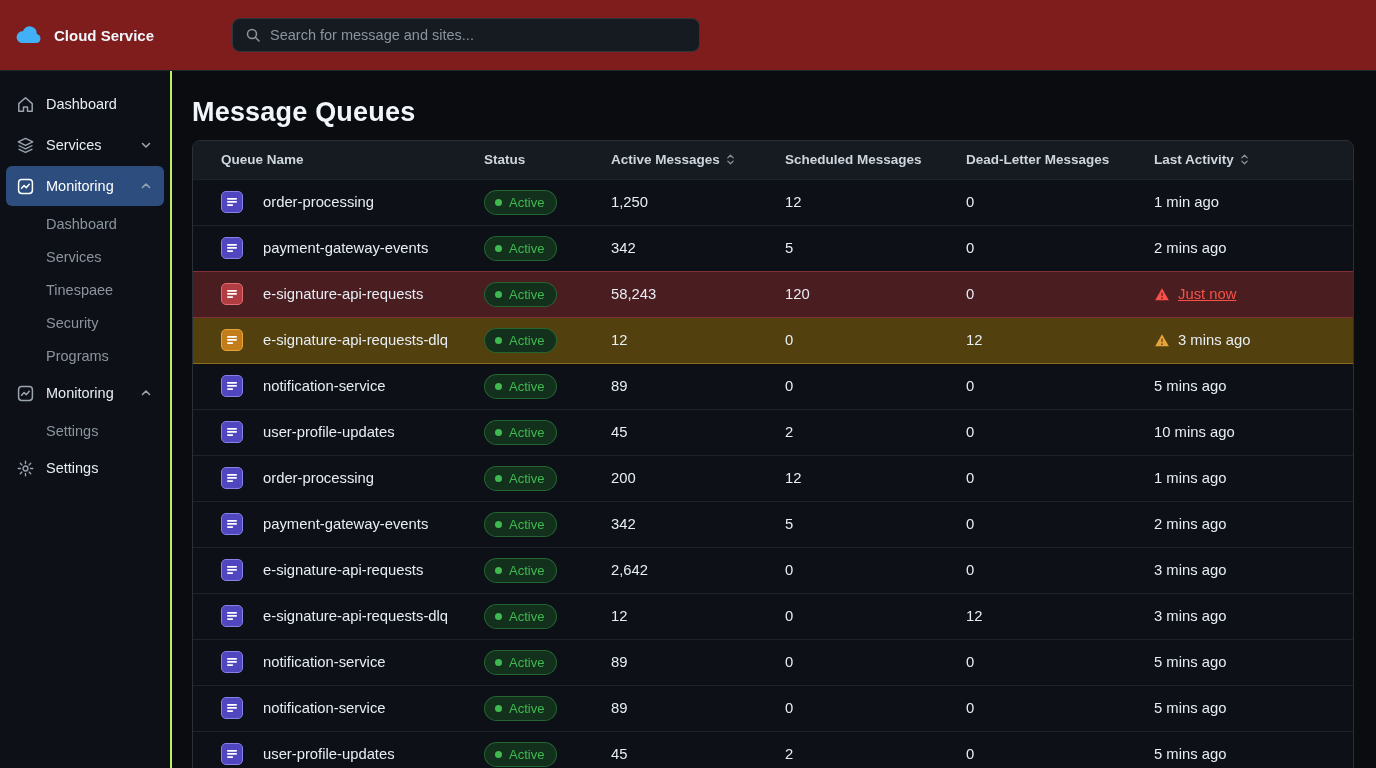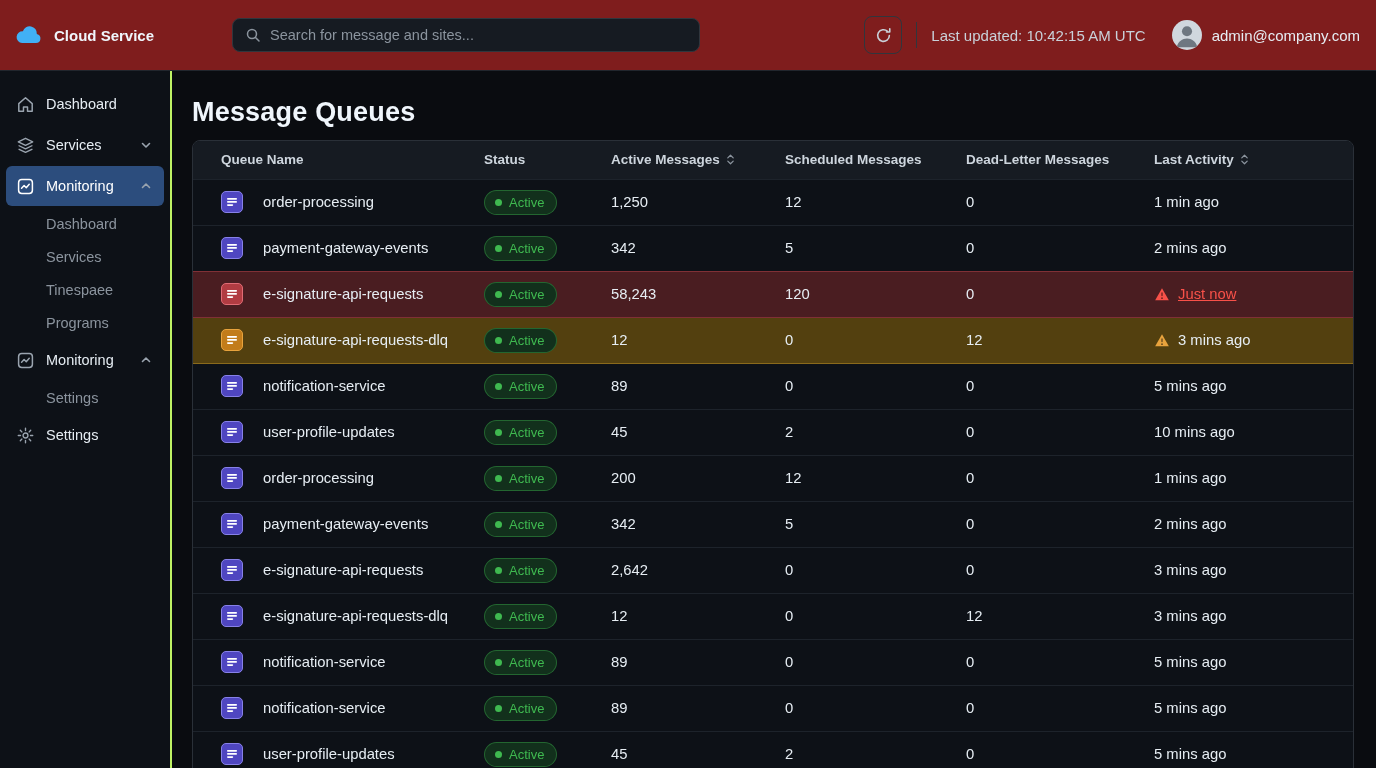--- a/index.html
+++ b/index.html
@@ -114,37 +114,20 @@
   </div>
   <div class="search">
     <span>
       <svg viewBox="0 0 16 16" width="16" height="16">
           <circle cx="7" cy="7" r="4.5" fill="none" stroke="#8b949e" stroke-width="1.5"></circle>
           <path d="M10.5 10.5L14 14" stroke="#8b949e" stroke-width="1.5" stroke-linecap="round"></path>
         </svg>
     </span>
     <input placeholder="Search for message and sites..." style="">
   </div>
-  <div class="topbar-right">
-    <button class="refresh-btn">
-      <svg viewBox="0 0 16 16" width="17" height="17">
-          <path d="M13.5 8a5.5 5.5 0 1 1-1.7-3.95" fill="none" stroke="#c9d1d9" stroke-width="1.5" stroke-linecap="round"></path>
-          <path d="M13.9 1.6v3.1h-3.1" fill="none" stroke="#c9d1d9" stroke-width="1.5" stroke-linecap="round" stroke-linejoin="round"></path>
-        </svg>
-    </button>
-    <div class="vdiv"></div>
-    <span class="last-updated">Last updated: 10:42:15 AM UTC</span>
-    <span class="avatar">
-      <svg viewBox="0 0 16 16" width="30" height="30">
-          <circle cx="8" cy="6" r="2.7" fill="#6e7781"></circle>
-          <path d="M2.5 14.5c.8-3.1 3-4.6 5.5-4.6s4.7 1.5 5.5 4.6z" fill="#6e7781"></path>
-        </svg>
-    </span>
-    <span class="email">admin@company.com</span>
-  </div>
 </div>
 
 <div class="layout">
   <nav class="sidebar">
       <div class="nav-item">
     <span class="nav-icon">
           <svg viewBox="0 0 16 16" width="17" height="17">
             <path d="M8 1.7L1.7 7.2v7.1h4.4v-4h3.8v4h4.4V7.2z" fill="none" stroke="currentColor" stroke-width="1.4" stroke-linejoin="round"></path>
           </svg>
         </span>
@@ -180,20 +163,23 @@
         </span>
   </div>
       <div class="nav-subitem">
     <span class="nav-label">Dashboard</span>
   </div>
       <div class="nav-subitem">
     <span class="nav-label">Services</span>
   </div>
       <div class="nav-subitem">
     <span class="nav-label">Tinespaee</span>
+  </div>
+      <div class="nav-subitem">
+    <span class="nav-label">Security</span>
   </div>
       <div class="nav-subitem">
     <span class="nav-label">Programs</span>
   </div>
       <div class="nav-item">
     <span class="nav-icon">
           <svg viewBox="0 0 16 16" width="17" height="17">
             <rect x="1.5" y="1.5" width="13" height="13" rx="3" fill="none" stroke="currentColor" stroke-width="1.4"></rect>
             <path d="M4.3 9.6l2.4-2.5 2 2 2.8-3.2" fill="none" stroke="currentColor" stroke-width="1.4" stroke-linecap="round" stroke-linejoin="round"></path>
           </svg>

